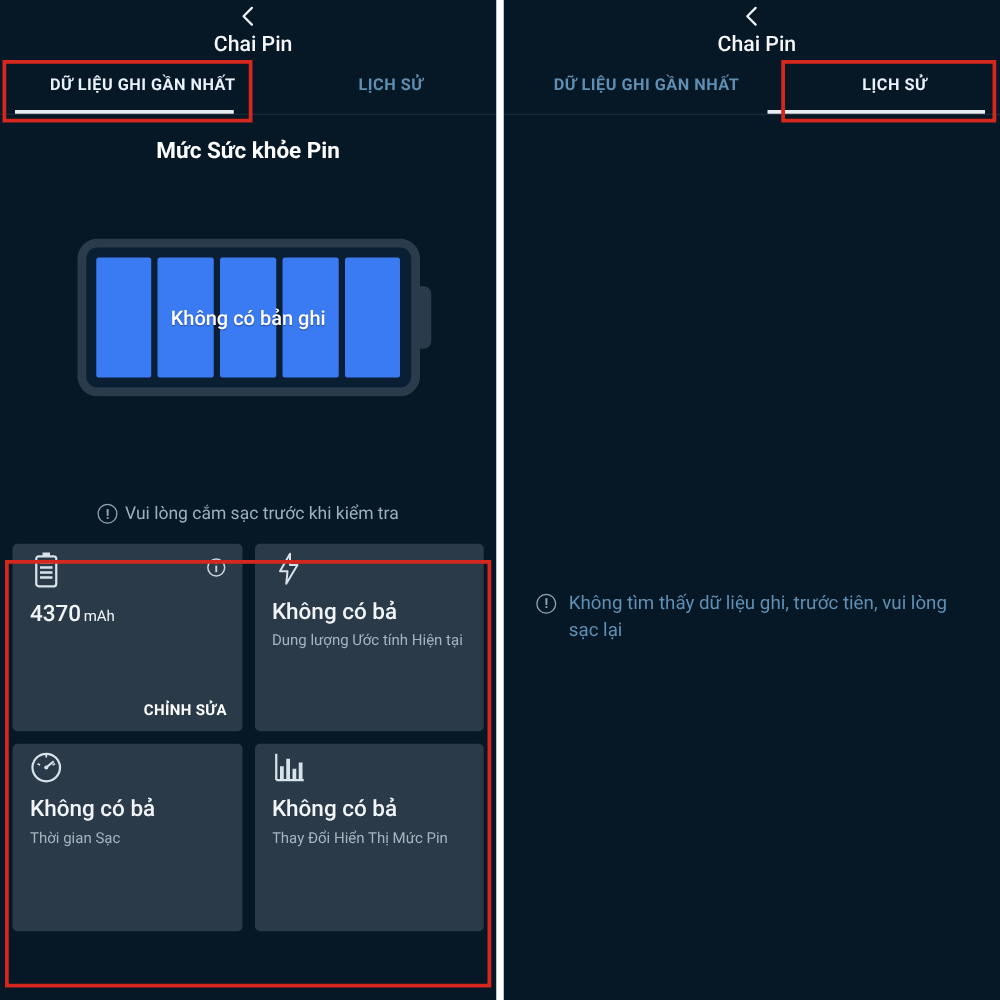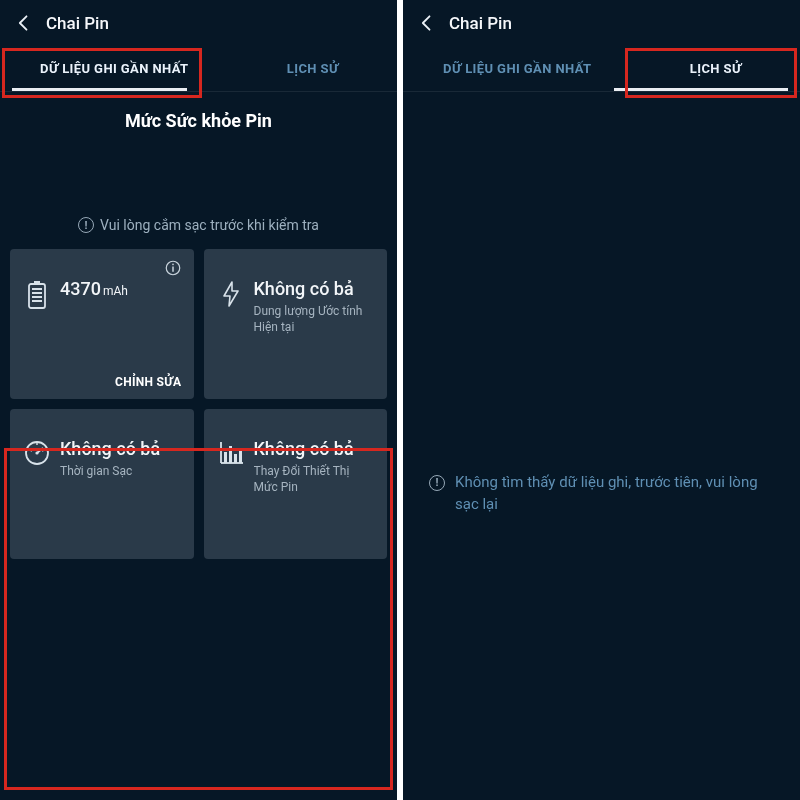--- a/index.html
+++ b/index.html
@@ -14,20 +14,21 @@
     width: 397px; height: 800px;
     background: #061726;
     color: #fff;
     position: relative;
     overflow: hidden;
   }
   .topbar {
     display: flex; align-items: center;
     height: 46px;
     padding: 0 10px;
+    flex-direction: column;
   }
   .back-arrow {
     display:inline-flex; align-items:center; justify-content:center;
     width: 28px; height: 28px;
   }
   .title {
     font-size: 17px; font-weight: 500; margin-left: 8px; color: #f5f7fa;
   }
   .tabs {
     display: flex; height: 46px;
@@ -100,23 +101,23 @@
     font-size:11px; font-weight:700; color:#96a8b7;
   }
   .cards {
     margin: 16px 10px 0 10px;
     display:grid; grid-template-columns: 1fr 1fr; gap: 10px;
   }
   .card {
     background: #2a3a49;
     border-radius: 4px;
     height: 150px;
-    padding: 29px 14px 12px 14px;
-    position: relative;
-    display:flex; gap: 10px;
+    padding: 4px 14px 12px 14px;
+    position: relative;
+    display:flex; gap: 10px; flex-direction: column;
   }
   .card .icon {
     width: 26px; display:flex; align-items:flex-start; justify-content:center;
     padding-top: 2px;
     color: #d8e2ea;
     flex: 0 0 26px;
   }
   .card-body { flex:1; overflow:hidden; }
   .card-value {
     font-size: 18px; font-weight: 500; color: #f2f5f8;
@@ -159,20 +160,33 @@
 
   <div class="tabs">
     <div class="tab active">DỮ LIỆU GHI GẦN NHẤT</div>
     <div class="tab">LỊCH SỬ</div>
   </div>
 
   <div class="highlight-box" style="left:2px; top:48px; width:200px; height:50px;"></div>
 
   <div class="section-title">Mức Sức khỏe Pin</div>
 
+  <div class="battery-wrap">
+    <div class="battery">
+      <div class="battery-cells">
+        <div class="cell"></div>
+          <div class="cell"></div>
+          <div class="cell"></div>
+          <div class="cell"></div>
+          <div class="cell"></div>
+      </div>
+      <div class="battery-tip"></div>
+      <span class="battery-text">Không có bản ghi</span>
+    </div>
+  </div>
 
   <div class="hint">
     <span class="info-circ">!</span>
     <span>Vui lòng cắm sạc trước khi kiểm tra</span>
   </div>
 
   <div class="cards">
 
     <div class="card">
       <span class="card-top-info">
@@ -235,21 +249,21 @@
             <line x1="3" y1="23" x2="25" y2="23" stroke="#d8e2ea" stroke-width="1.8"></line>
             <line x1="3" y1="23" x2="3" y2="2" stroke="#d8e2ea" stroke-width="1.8"></line>
             <rect x="6" y="12" width="3" height="11" fill="#d8e2ea"></rect>
             <rect x="11" y="6" width="3" height="17" fill="#d8e2ea"></rect>
             <rect x="16" y="14" width="3" height="9" fill="#d8e2ea"></rect>
             <rect x="21" y="9" width="3" height="14" fill="#d8e2ea"></rect>
           </svg>
       </span>
       <div class="card-body">
         <div class="card-value">Không có bả</div>
-        <div class="card-sub">Thay Đổi Thiết Thị Mức Pin</div>
+        <div class="card-sub">Thay Đổi Hiển Thị Mức Pin</div>
       </div>
     </div>
   </div>
 
   <div class="highlight-box" style="left:4px; top:448px; width:389px; height:342px;"></div>
 </div>
 
 <div class="screen">
   <div class="topbar">
     <span class="back-arrow">

